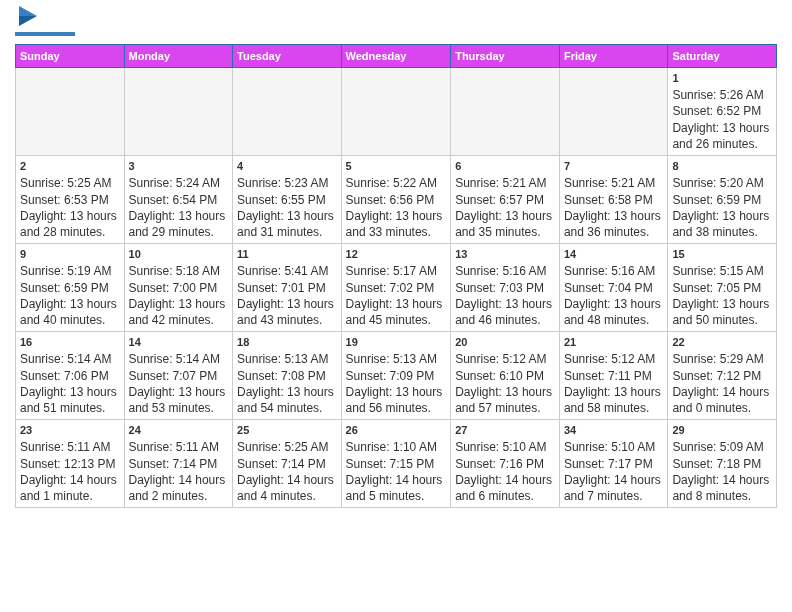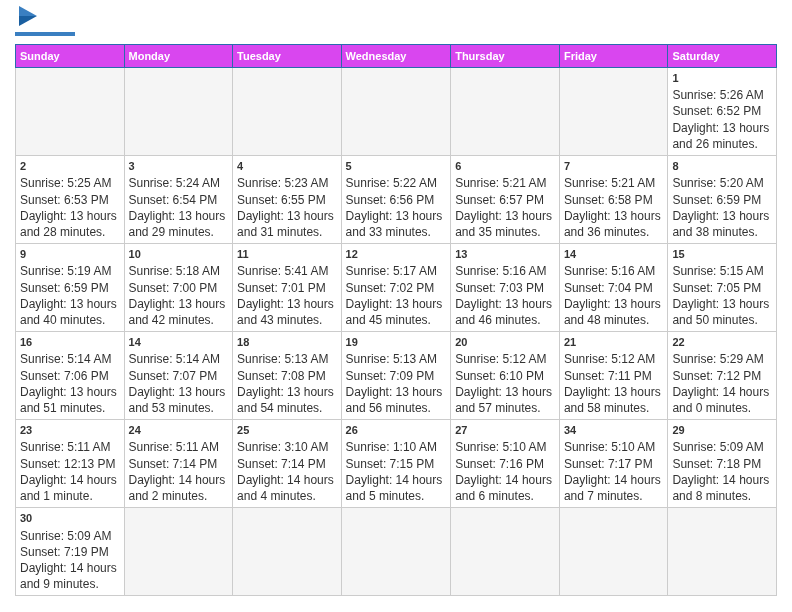--- a/index.html
+++ b/index.html
@@ -241,21 +241,21 @@
 Daylight: 14 hours and 1 minute.</div>
           </td>
           <td>
             <span class="day-num">24</span>
             <div class="day-info">Sunrise: 5:11 AM
 Sunset: 7:14 PM
 Daylight: 14 hours and 2 minutes.</div>
           </td>
           <td>
             <span class="day-num">25</span>
-            <div class="day-info">Sunrise: 3:10 AM
+            <div class="day-info">Sunrise: 5:25 AM
 Sunset: 7:14 PM
 Daylight: 14 hours and 4 minutes.</div>
           </td>
           <td>
             <span class="day-num">26</span>
             <div class="day-info">Sunrise: 1:10 AM
 Sunset: 7:15 PM
 Daylight: 14 hours and 5 minutes.</div>
           </td>
           <td>
@@ -269,30 +269,16 @@
             <div class="day-info">Sunrise: 5:10 AM
 Sunset: 7:17 PM
 Daylight: 14 hours and 7 minutes.</div>
           </td>
           <td>
             <span class="day-num">29</span>
             <div class="day-info">Sunrise: 5:09 AM
 Sunset: 7:18 PM
 Daylight: 14 hours and 8 minutes.</div>
           </td>
-        </tr>
-        <tr class="last-row">
-          <td>
-            <span class="day-num">30</span>
-            <div class="day-info">Sunrise: 5:09 AM
-Sunset: 7:19 PM
-Daylight: 14 hours and 9 minutes.</div>
-          </td>
-          <td class="empty-cell"></td>
-          <td class="empty-cell"></td>
-          <td class="empty-cell"></td>
-          <td class="empty-cell"></td>
-          <td class="empty-cell"></td>
-          <td class="empty-cell"></td>
         </tr>
       </tbody>
   </table>
 </div>
 
 </body></html>

